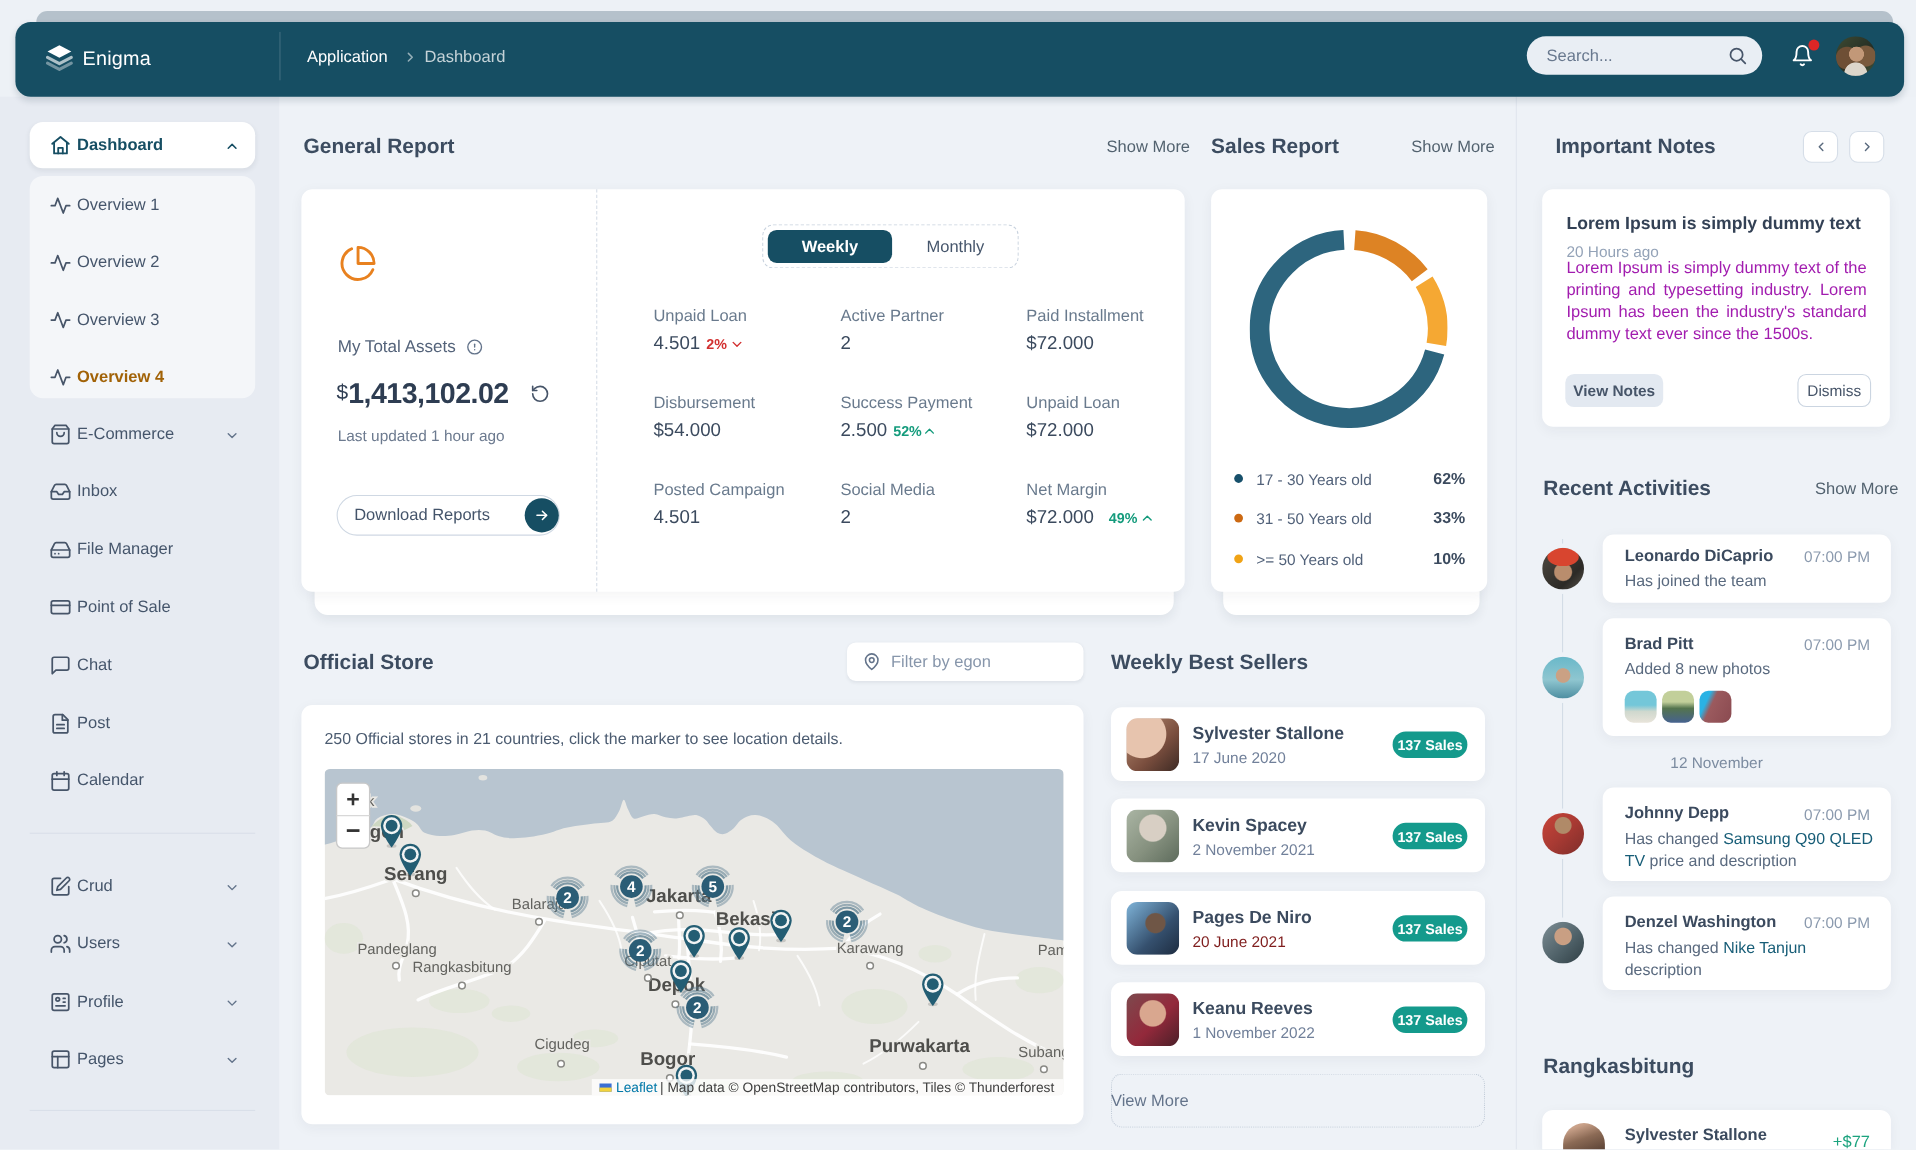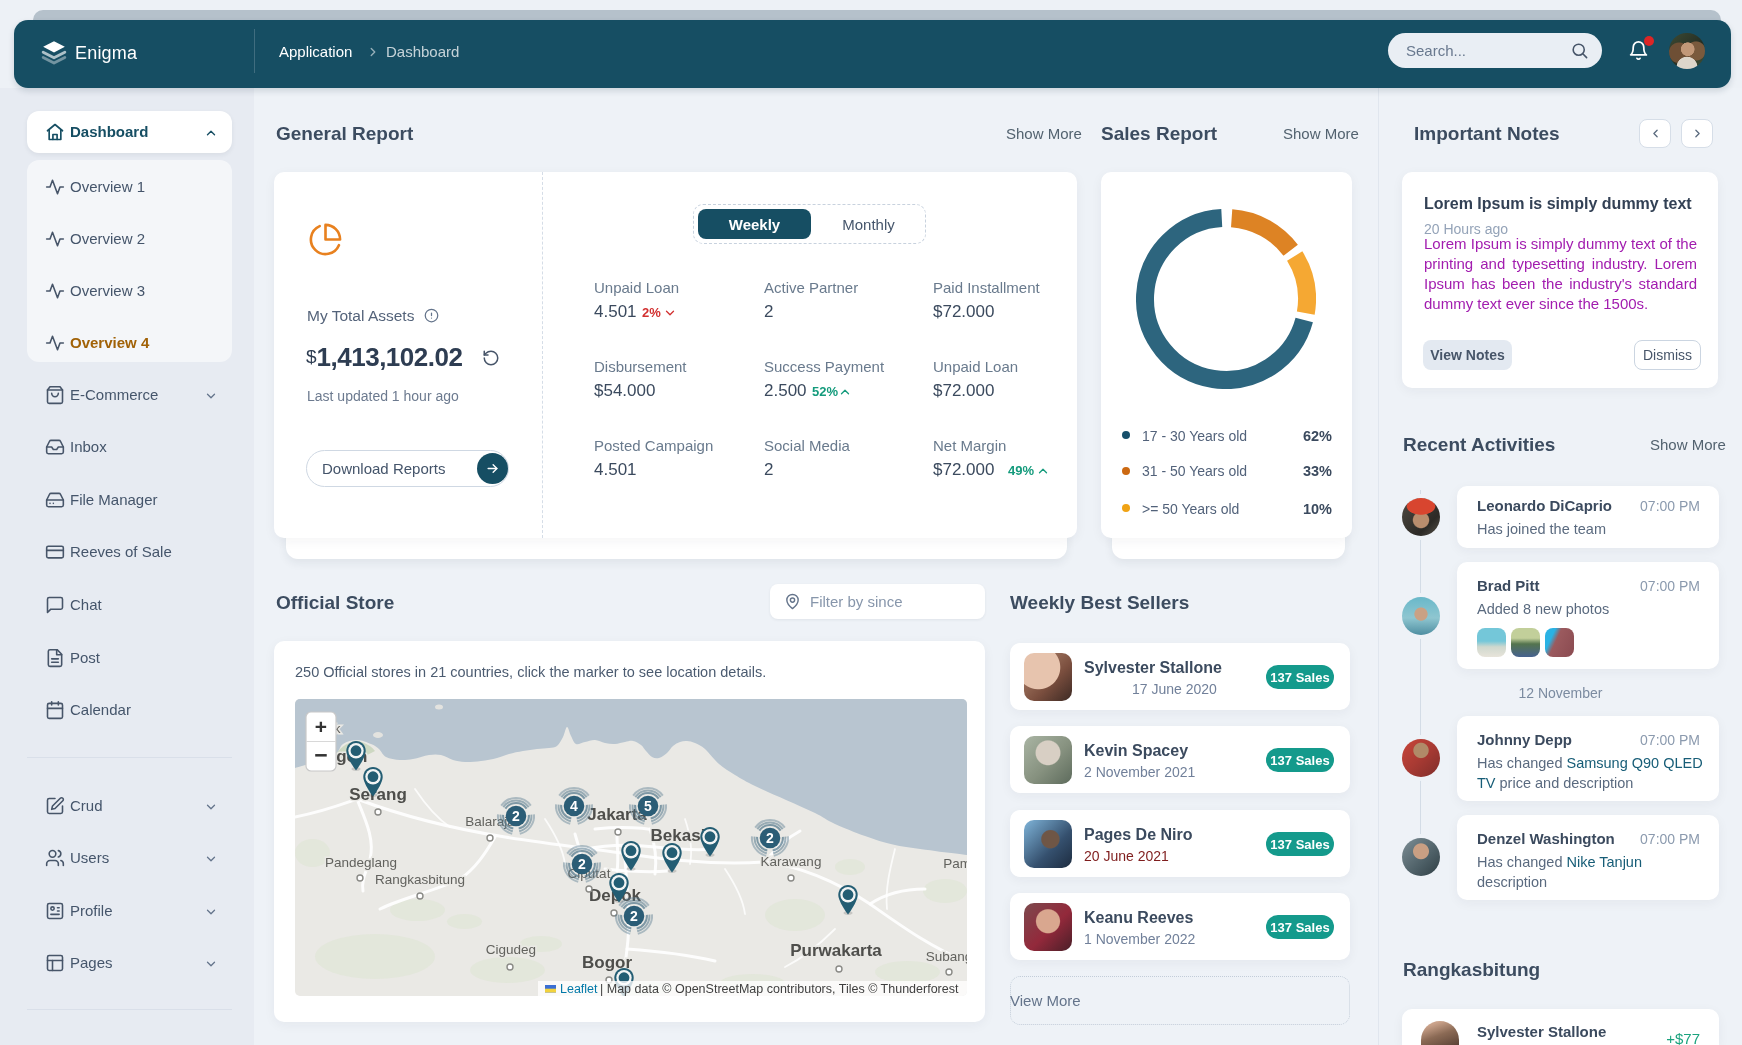--- a/index.html
+++ b/index.html
@@ -130,21 +130,21 @@
           <line x1="6" x2="6.01" y1="16" y2="16"></line>
           <line x1="10" x2="10.01" y1="16" y2="16"></line>
         </svg>
       <div class="mlab" style="">File Manager</div>
     </div>
     <div class="mitem" style="top:531px;">
       <svg class="mico" width="20" height="20" viewBox="0 0 24 24" fill="none" stroke="currentColor" stroke-width="1.9" stroke-linecap="round" stroke-linejoin="round">
           <rect width="20" height="14" x="2" y="5" rx="2"></rect>
           <line x1="2" x2="22" y1="10" y2="10"></line>
         </svg>
-      <div class="mlab" style="">Reeves of Sale</div>
+      <div class="mlab" style="">Point of Sale</div>
     </div>
     <div class="mitem" style="top:584px;">
       <svg class="mico" width="20" height="20" viewBox="0 0 24 24" fill="none" stroke="currentColor" stroke-width="1.9" stroke-linecap="round" stroke-linejoin="round">
           <path d="M21 15a2 2 0 0 1-2 2H7l-4 4V5a2 2 0 0 1 2-2h14a2 2 0 0 1 2 2z"></path>
         </svg>
       <div class="mlab" style="">Chat</div>
     </div>
     <div class="mitem" style="top:637px;">
       <svg class="mico" width="20" height="20" viewBox="0 0 24 24" fill="none" stroke="currentColor" stroke-width="1.9" stroke-linecap="round" stroke-linejoin="round">
           <path d="M14.5 2H6a2 2 0 0 0-2 2v16a2 2 0 0 0 2 2h12a2 2 0 0 0 2-2V7.5L14.5 2z"></path>
@@ -309,21 +309,21 @@
     <div class="abs" style="left:1260px;top:501px;width:72px;text-align:right;font-size:14.5px;font-weight:700;color:#3b4a5e;">10%</div>
   </div>
 
   <div id="store">
     <div class="abs h2" style="left:276px;top:592px;">Official Store</div>
     <div class="abs" style="left:770px;top:584px;width:215px;height:35px;background:#fff;border-radius:8px;box-shadow:0 1px 3px rgba(30,41,59,.07);"></div>
     <svg class="abs" style="left:784px;top:593px;" width="17" height="17" viewBox="0 0 24 24" fill="none" stroke="#64748b" stroke-width="2" stroke-linecap="round" stroke-linejoin="round">
         <path d="M20 10c0 6-8 12-8 12s-8-6-8-12a8 8 0 0 1 16 0Z"></path>
         <circle cx="12" cy="10" r="3"></circle>
       </svg>
-    <div class="abs" style="left:810px;top:593px;font-size:15px;color:#8796ab;">Filter by since</div>
+    <div class="abs" style="left:810px;top:593px;font-size:15px;color:#8796ab;">Filter by egon</div>
     <div class="abs card" style="left:274px;top:641px;width:711px;height:381px;"></div>
     <div class="abs" style="left:295px;top:664px;font-size:14.5px;color:#4b5b70;">250 Official stores in 21 countries, click the marker to see location details.</div>
     <div class="abs" style="left:295px;top:699px;width:672px;height:297px;border-radius:5px;overflow:hidden;">
       <svg width="672" height="297" viewBox="0 0 672 297">
         <rect width="672" height="297" fill="#eae9e5"></rect>
         <ellipse cx="80.0" cy="257.5" rx="60.0" ry="22.5" fill="#e0e5d7" opacity="0.75"></ellipse>
         <ellipse cx="122.5" cy="211.0" rx="27.5" ry="11.0" fill="#e0e5d7" opacity="0.75"></ellipse>
         <ellipse cx="212.5" cy="271.0" rx="37.5" ry="13.0" fill="#e0e5d7" opacity="0.75"></ellipse>
         <ellipse cx="340.0" cy="289.0" rx="40.0" ry="7.0" fill="#e0e5d7" opacity="0.75"></ellipse>
         <ellipse cx="457.5" cy="284.0" rx="32.5" ry="9.0" fill="#e0e5d7" opacity="0.75"></ellipse>
@@ -513,21 +513,21 @@
         <text x="305" y="293.5" font-size="12.5" fill="#3f3f3f" font-family="Liberation Sans">| Map data © OpenStreetMap contributors, Tiles © Thunderforest</text>
       </svg>
     </div>
   </div>
 
   <div id="sellers">
     <div class="abs h2" style="left:1010px;top:592px;">Weekly Best Sellers</div>
     <div class="abs card" style="left:1010px;top:643px;width:340px;height:67px;"></div>
     <div class="abs" style="left:1024px;top:653px;width:48px;height:48px;border-radius:10px;background:radial-gradient(circle at 30% 30%, #e7c4ae 0 45%, transparent 47%), linear-gradient(135deg,#b98e74,#7a4e3e 60%,#3d2a24);"></div>
     <div class="abs" style="left:1084px;top:659px;font-size:16px;font-weight:600;color:#3b4a5e;">Sylvester Stallone</div>
-    <div class="abs" style="left:1084px;top:681px;font-size:14px;color:#71809a;margin-left:48px;">17 June 2020</div>
+    <div class="abs" style="left:1084px;top:681px;font-size:14px;color:#71809a;">17 June 2020</div>
     <div class="abs" style="left:1266px;top:665px;width:68px;height:24px;border-radius:12px;background:#149a8c;"></div>
     <div class="abs" style="left:1266px;top:670px;width:68px;text-align:center;font-size:13px;font-weight:600;color:#fff;">137 Sales</div>
     <div class="abs card" style="left:1010px;top:726px;width:340px;height:67px;"></div>
     <div class="abs" style="left:1024px;top:736px;width:48px;height:48px;border-radius:10px;background:radial-gradient(circle at 50% 35%, #d8cfc4 0 30%, transparent 33%), linear-gradient(135deg,#aab5a4,#86917f 55%,#5d6b5c);"></div>
     <div class="abs" style="left:1084px;top:742px;font-size:16px;font-weight:600;color:#3b4a5e;">Kevin Spacey</div>
     <div class="abs" style="left:1084px;top:764px;font-size:14px;color:#71809a;">2 November 2021</div>
     <div class="abs" style="left:1266px;top:748px;width:68px;height:24px;border-radius:12px;background:#149a8c;"></div>
     <div class="abs" style="left:1266px;top:753px;width:68px;text-align:center;font-size:13px;font-weight:600;color:#fff;">137 Sales</div>
     <div class="abs card" style="left:1010px;top:810px;width:340px;height:67px;"></div>
     <div class="abs" style="left:1024px;top:820px;width:48px;height:48px;border-radius:10px;background:radial-gradient(circle at 55% 40%, #6f5646 0 22%, transparent 25%), linear-gradient(135deg,#7fb4d9,#35506e 60%,#1d2c40);"></div>

